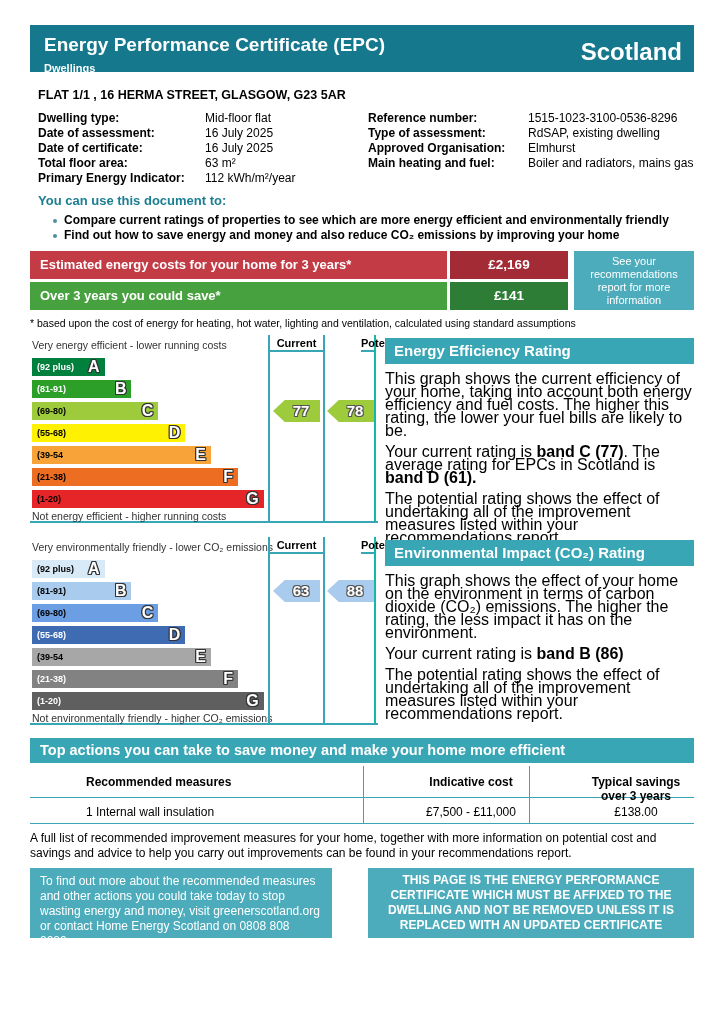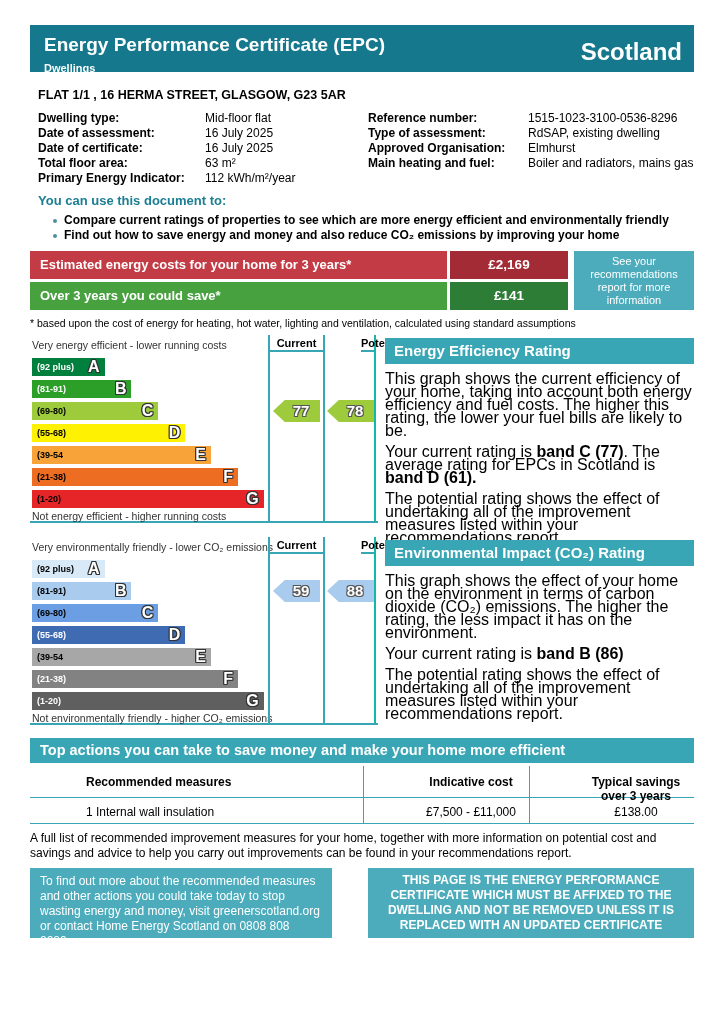--- a/index.html
+++ b/index.html
@@ -225,21 +225,21 @@
       <div class="band-row" style="top: 155px; width: 231.66px; background: rgb(95, 95, 95);">
         <span class="band-range" style="color: rgb(255, 255, 255);">(1-20)</span>
         <span class="band-letter">G</span>
       </div>
       <div class="chart-col" style="left: 238px; width: 55px;">
         <div class="chart-col-header">Current</div>
       </div>
       <div class="chart-col chart-col-last" style="left: 293px; width: 53px;">
         <div class="chart-col-header">Potential</div>
       </div>
-      <div class="rating-arrow" style="left: 243px; width: 47px; top: 43px; background: rgb(168, 203, 238);">59</div>
+      <div class="rating-arrow" style="left: 243px; width: 47px; top: 43px; background: rgb(168, 203, 238);">63</div>
       <div class="rating-arrow" style="left: 297px; width: 47px; top: 43px; background: rgb(168, 203, 238);">88</div>
     </div>
 
   <div class="panel" id="panel-energy">
     <div class="panel-header" style="background: rgb(56, 166, 180);">Energy Efficiency Rating</div>
     <p><span>This graph shows the current efficiency of your home, taking into account both energy efficiency and fuel costs. The higher this rating, the lower your fuel bills are likely to be.</span></p>
     <p><span>Your current rating is </span><b>band C (77)</b><span>. The average rating for EPCs in Scotland is </span><b>band D (61).</b></p>
     <p><span>The potential rating shows the effect of undertaking all of the improvement measures listed within your recommendations report.</span></p>
   </div>
 

